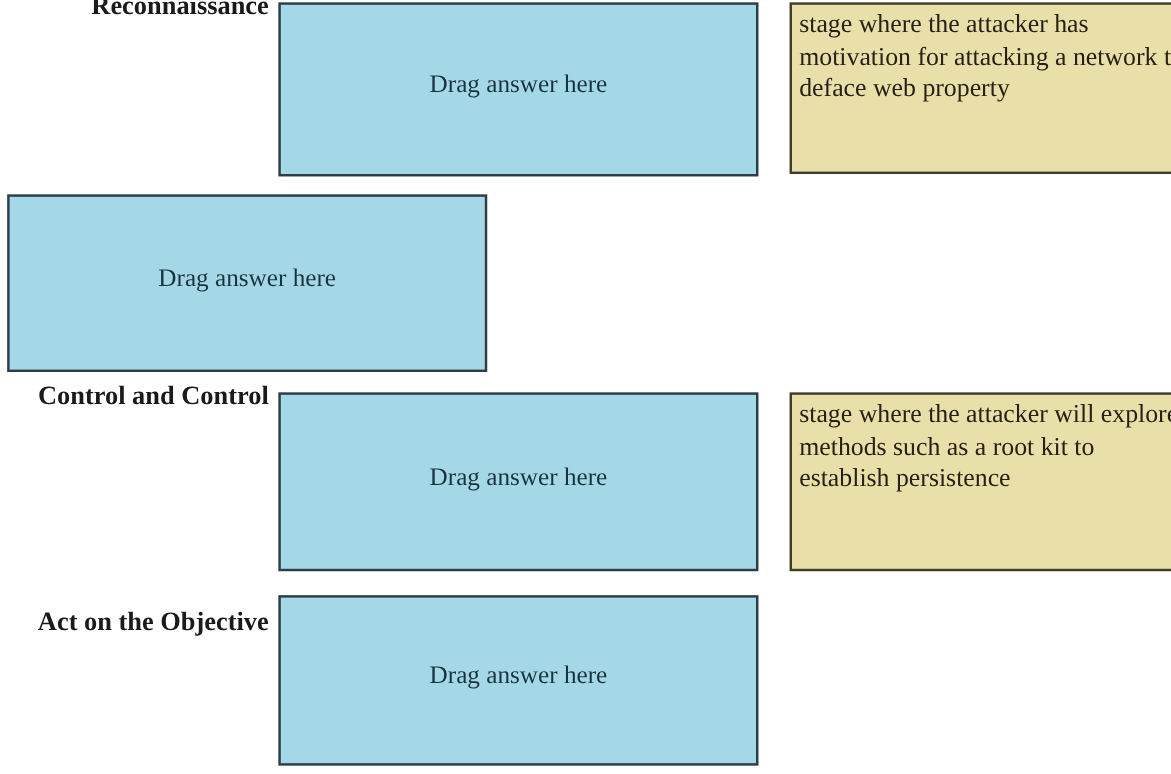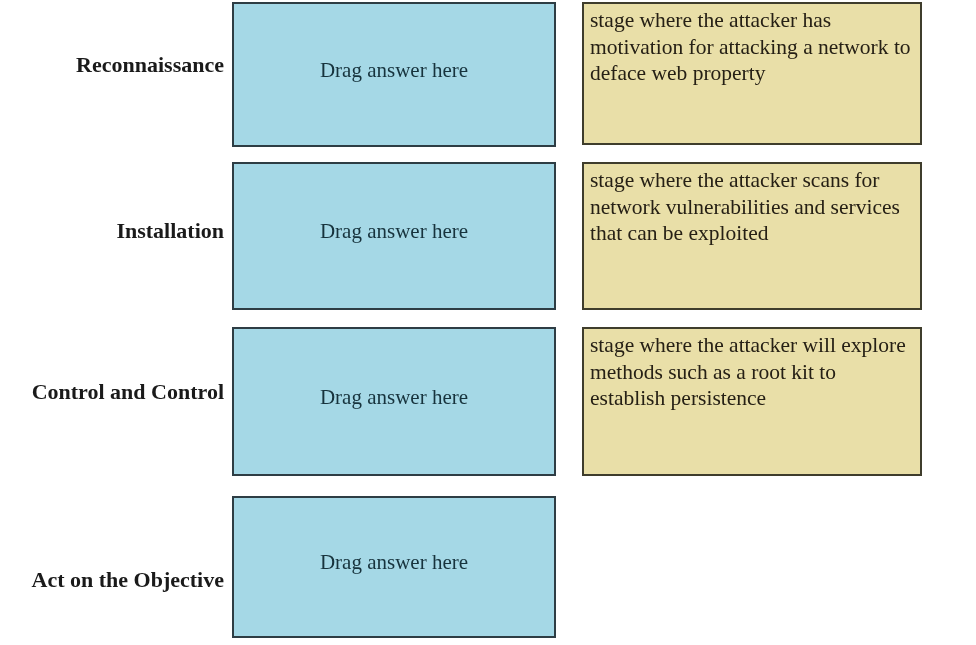--- a/index.html
+++ b/index.html
@@ -14,34 +14,34 @@
     position:absolute;left:0;width:976px;
     display:flex;align-items:stretch;
   }
   .row-1{top:2px;height:145px;}
   .row-2{top:162px;height:148px;}
   .row-3{top:327px;height:149px;}
   .row-4{top:496px;height:148px;}
 
   .label-cell{
     flex:none;width:226px;
-    display:flex;align-items:center;justify-content:flex-end;
+    display:flex;align-items:flex-start;justify-content:flex-end;
     padding-right:2px;box-sizing:border-box;
   }
   .stage-label{
     font-weight:bold;font-size:22px;color:#1a1a1a;
     white-space:nowrap;line-height:1.1;
   }
   .row-1 .stage-label{transform:translateY(-9px);}
   .row-2 .stage-label{transform:translateY(-5px);}
   .row-3 .stage-label{transform:translateY(-9px);}
   .row-4 .stage-label{transform:translateY(10px);font-family:Liberation Serif, serif;}
 
   .dropzone{
-    flex:none;margin-left:6px;width:324px;height:100%;
+    flex:none;margin-left:6px;width:400px;height:100%;
     box-sizing:border-box;
     background:var(--dropzone-fill,#a5d8e6);
     border:2px solid var(--dropzone-border,#2e3d44);
     display:flex;align-items:center;justify-content:center;
     padding-bottom:9px;
     font-size:21px;color:#17333d;
     cursor:default;
   }
   .row-4 .dropzone{height:142px;}
 
@@ -66,27 +66,21 @@
     <div class="label-cell">
       <span class="stage-label">Reconnaissance</span>
     </div>
     <div class="dropzone">Drag answer here</div>
     <div class="description-card">stage where the attacker has
 motivation for attacking a network to
 deface web property</div>
   </div>
 
   <div class="row row-2">
-    <div class="label-cell">
-      <span class="stage-label">Installation</span>
-    </div>
     <div class="dropzone">Drag answer here</div>
-    <div class="description-card">stage where the attacker scans for
-network vulnerabilities and services
-that can be exploited</div>
   </div>
 
   <div class="row row-3">
     <div class="label-cell">
       <span class="stage-label">Control and Control</span>
     </div>
     <div class="dropzone">Drag answer here</div>
     <div class="description-card">stage where the attacker will explore
 methods such as a root kit to
 establish persistence</div>

